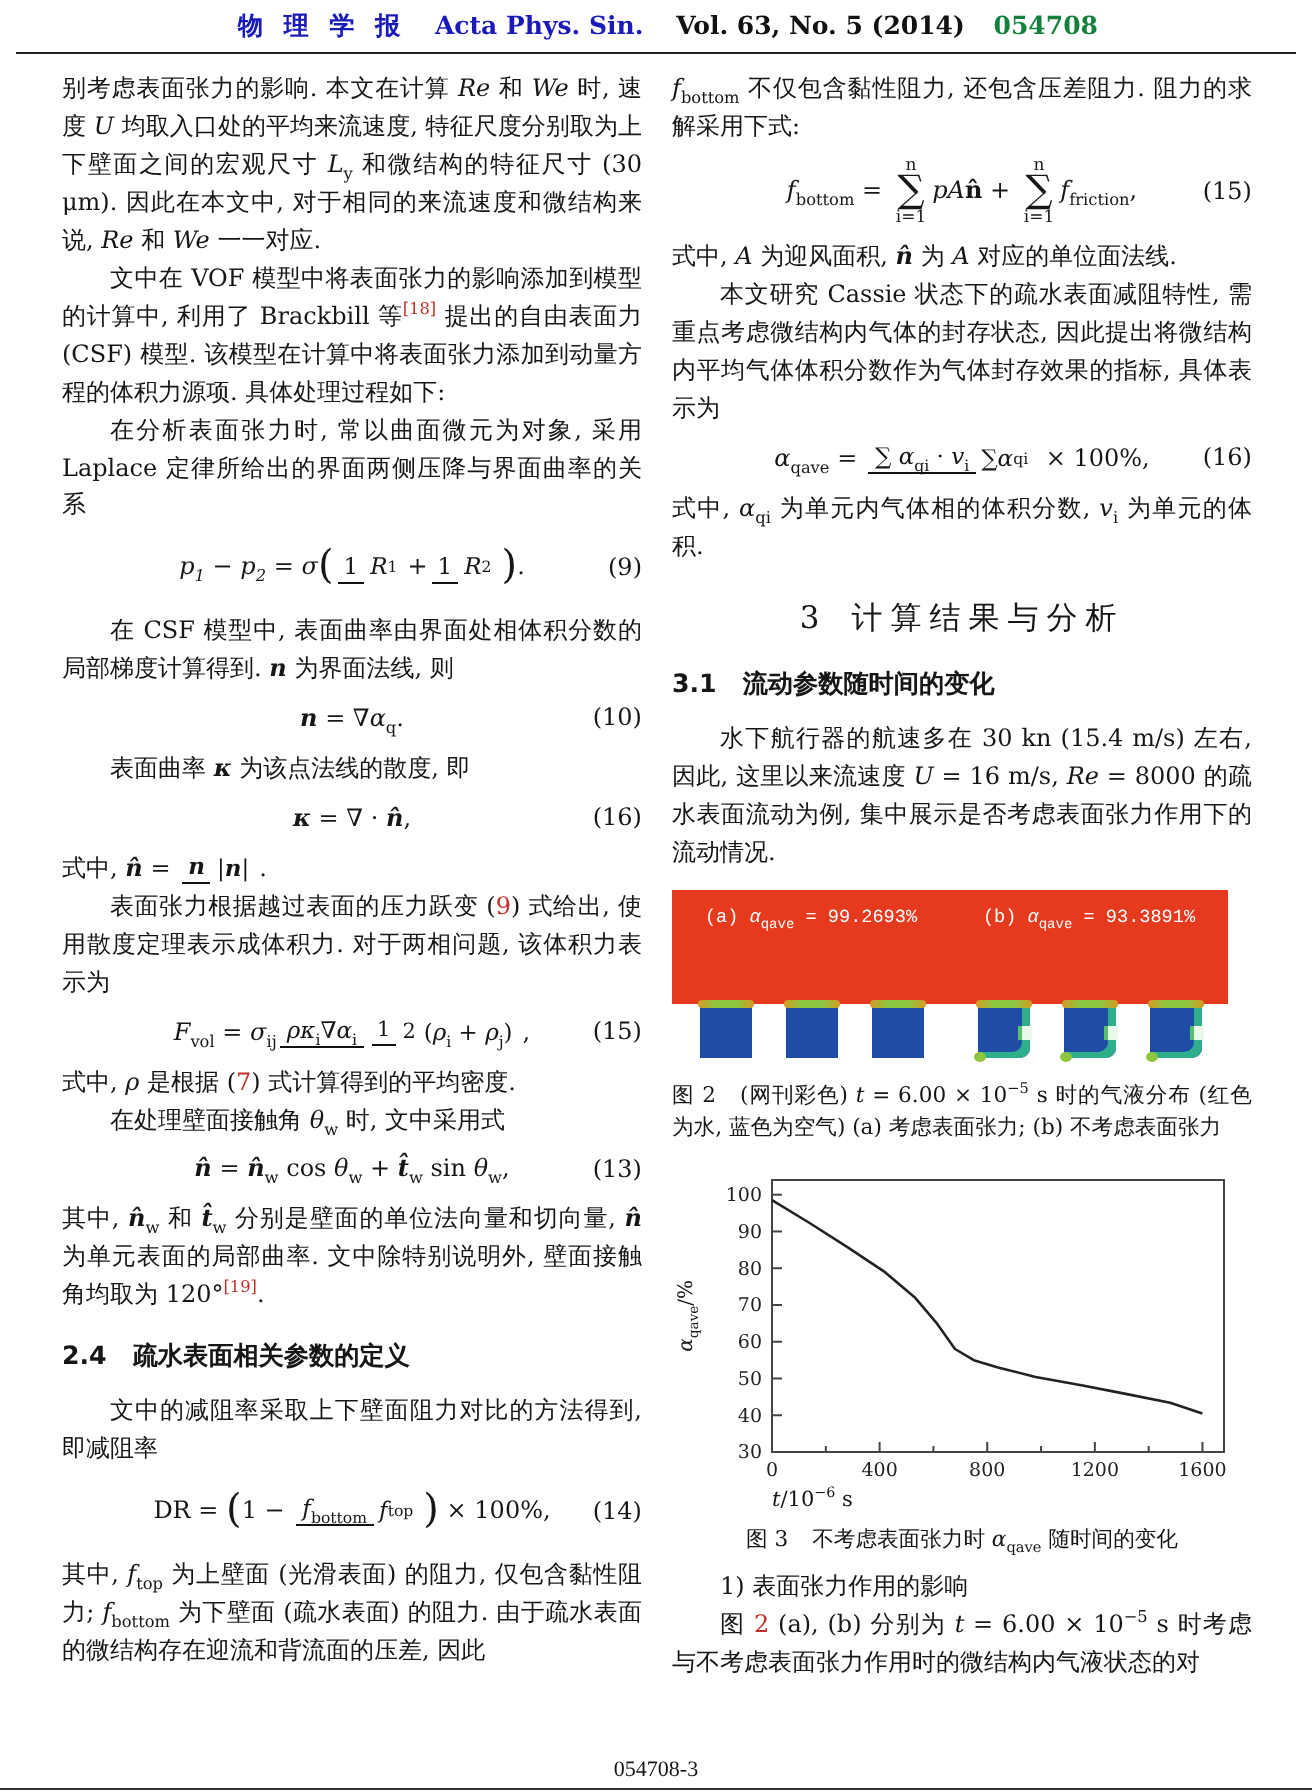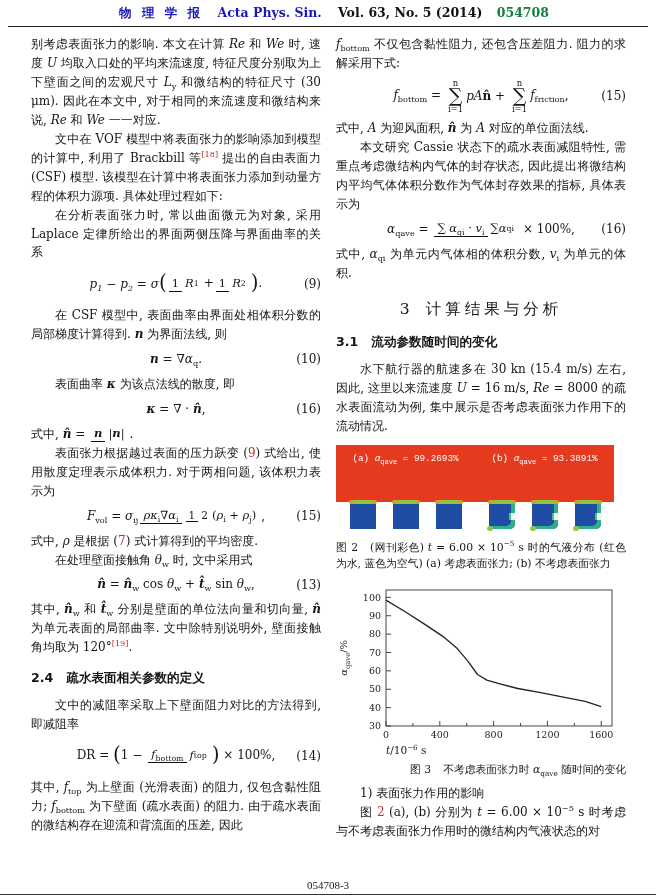--- a/index.html
+++ b/index.html
@@ -60,21 +60,21 @@
   .pillar.pb::before { content:""; position:absolute; left:-2px; bottom:-2px; width:6px; height:5px;
     background:var(--interface); border-radius:50%; }
   .figcap { font-size:10.8px; line-height:1.5; text-align:justify; margin:2px 0 6px 0; }
   .figcap .lbl { margin-right:12px; }
   
   .fig3-wrap { position:relative; width:290px; margin:10px auto 0 auto; }
   .fig3-wrap svg { display:block; }
   .ylab { position:absolute; left:-62px; top:68px; width:140px; text-align:center;
           transform:rotate(-90deg); font-size:10px; }
   .xlab { position:absolute; left:50px; width:226px; top:160px; text-align:left; font-size:10.5px; }
-  .fig3cap { text-align:right; }
+  .fig3cap { text-align:center; }
   
   .footer { position:absolute; bottom:5px; left:0; right:0; text-align:center; font-size:11px;font-family:Liberation Serif, serif; }
   .footer-rule { position:absolute; bottom:1px; left:0; right:0; border:none; border-top:1.6px solid #333; margin:0; }
 </style>
 </head>
 <body>
 
 <div class="hdr">
   <span class="cn">物 理 学 报</span>
   <span class="en">Acta Phys. Sin.</span>

